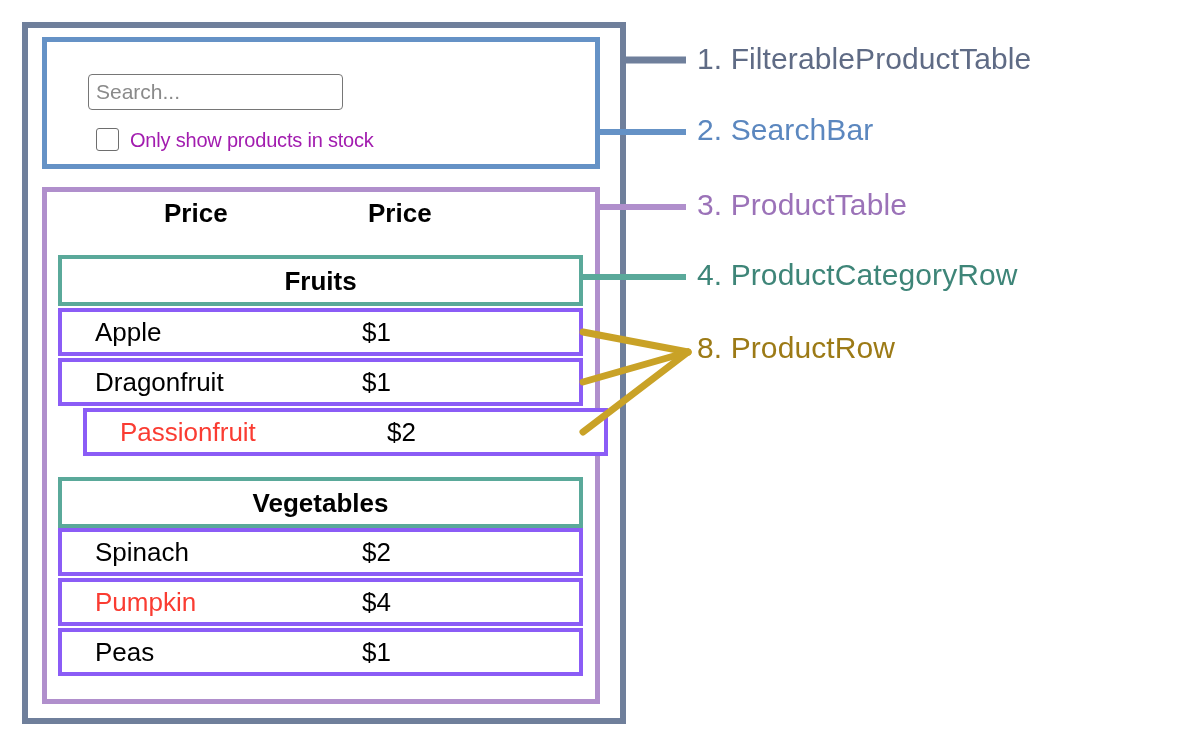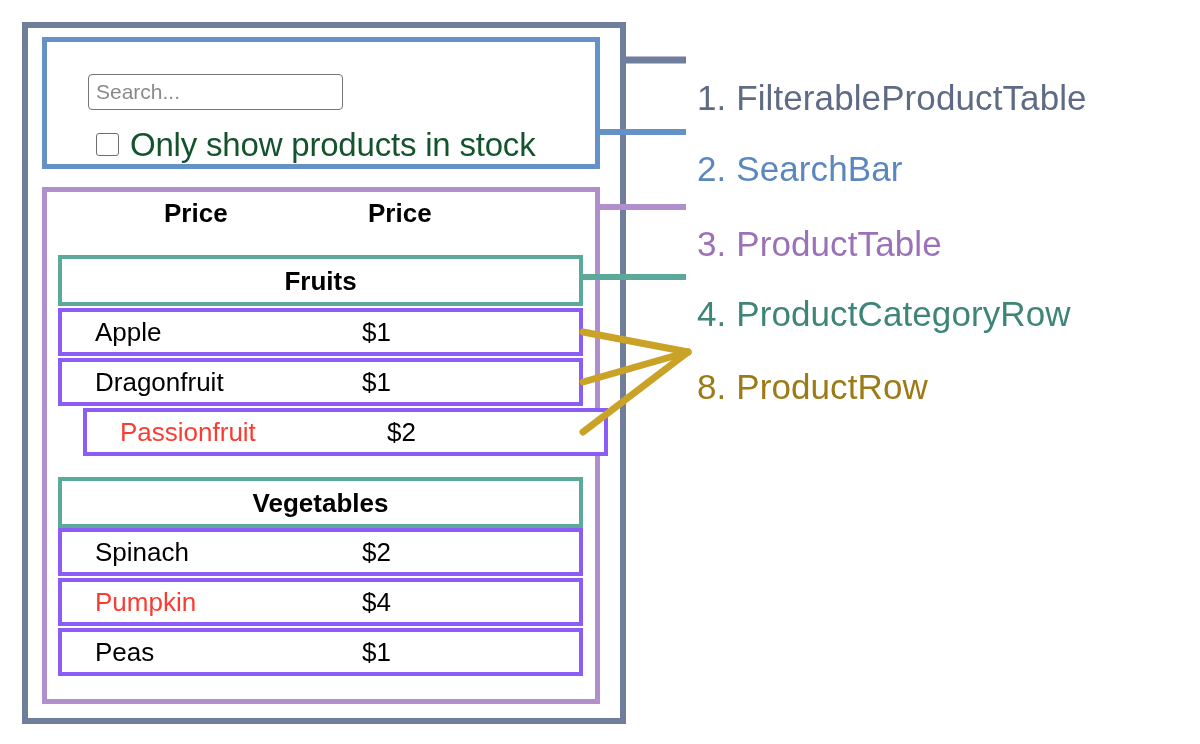--- a/index.html
+++ b/index.html
@@ -80,22 +80,22 @@
   }
   #stock-checkbox {
     box-sizing: border-box;
     width: 23px; height: 23px;
     border: 1.6px solid #6e6e6e;
     border-radius: 3px;
     background: #fff;
     flex: 0 0 auto;
   }
   #stock-label {
-    font-size: 33px;
-    color: #14532d;
+    font-size: 20px;
+    color: #a21caf;
     line-height: 1;
     white-space: nowrap;
     letter-spacing: -0.2px;
   }
 
   
   #table-head {
     position: absolute;
     left: 58px; top: 198px;
     width: 525px; height: 46px;
@@ -153,25 +153,24 @@
     font-size: 26px;
     line-height: 1;
     color: #000;
   }
   .instock   { color: #000000; }
   .outofstock{ color: #fa3c32; }
 
   
   .legend-item {
     position: absolute;
-    font-size: 35px;
+    font-size: 30px;
     line-height: 1;
     white-space: nowrap;
     letter-spacing: 0.1px;
-    margin-top: 36px;
   }
   #legend-1 { left: 697px; top: 44px;  color: #5f6b85; }
   #legend-2 { left: 697px; top: 115px; color: #5b87bf; }
   #legend-3 { left: 697px; top: 190px; color: #9b72b8; }
   #legend-4 { left: 697px; top: 260px; color: #3e8578; }
   #legend-5 { left: 697px; top: 333px; color: #9c7a16; }
 
   
   #leaders {
     position: absolute;

